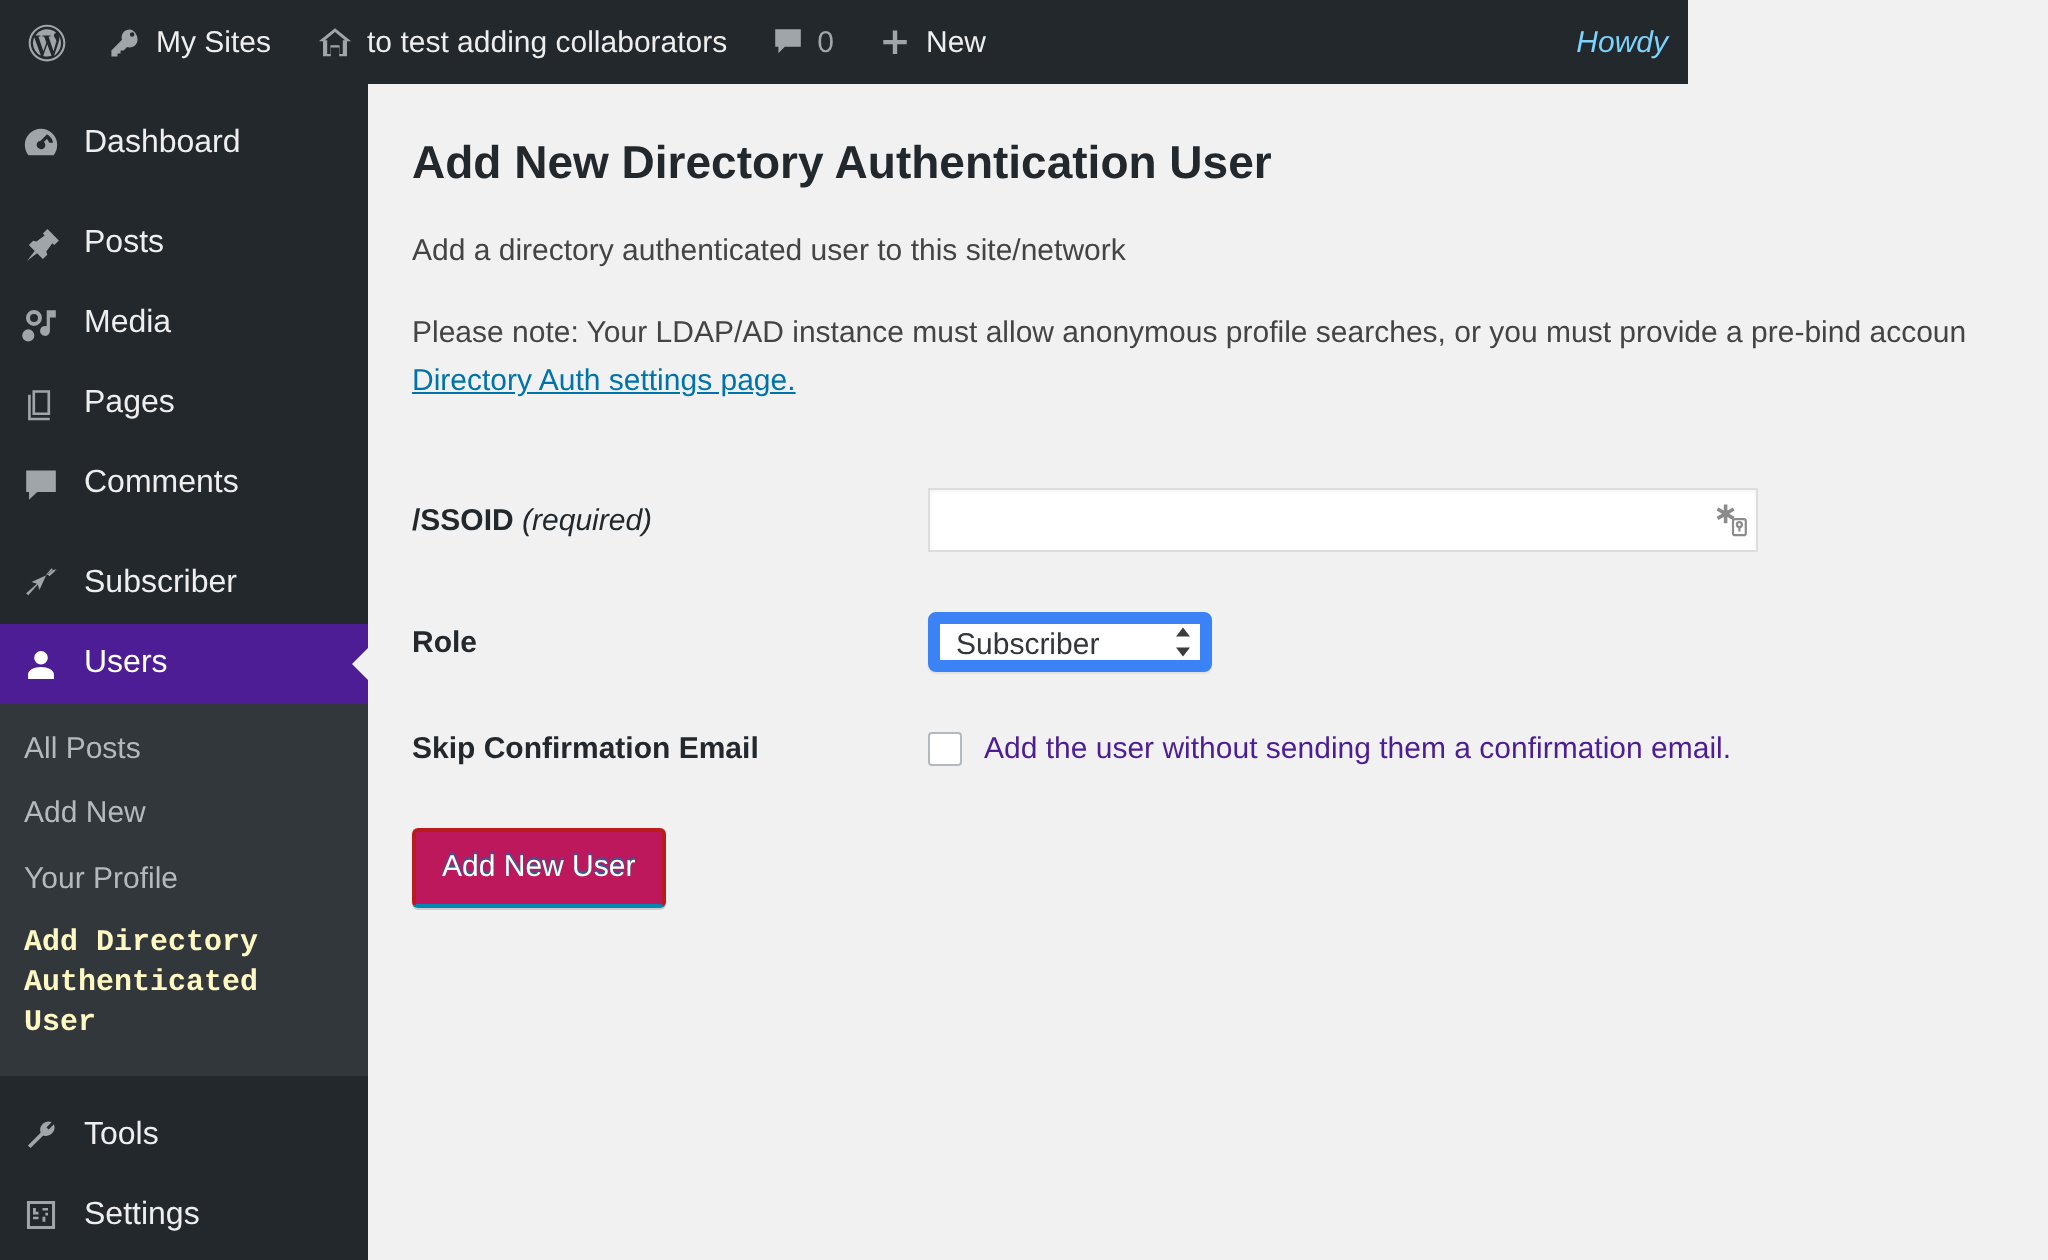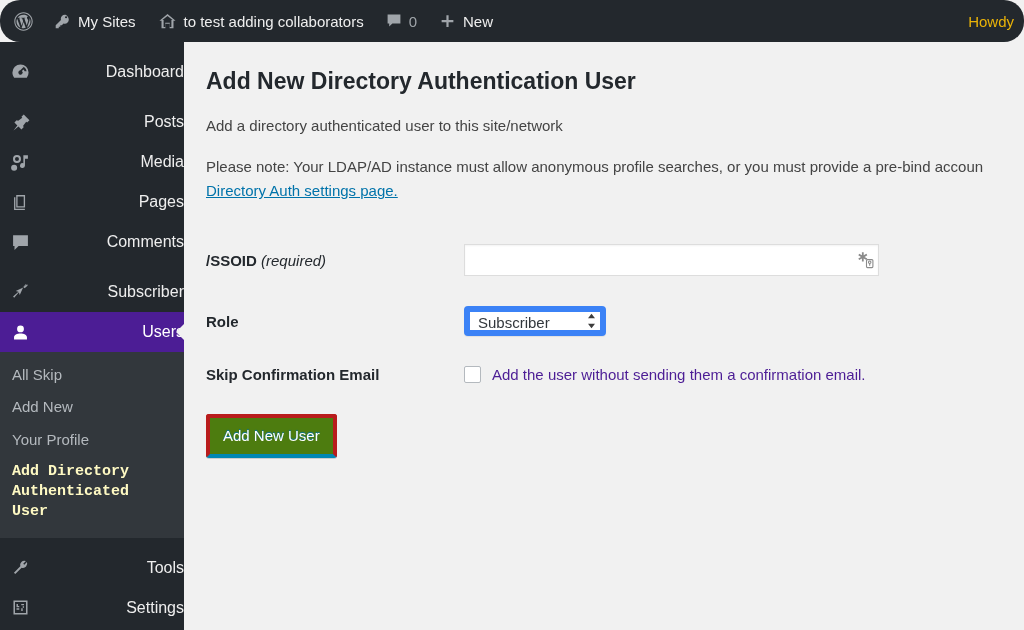--- a/index.html
+++ b/index.html
@@ -8,67 +8,65 @@
     width: 1024px; height: 630px;
     overflow: hidden;
     background: #f1f1f1;
     font-family: "Liberation Sans", sans-serif;
     -webkit-font-smoothing: antialiased;
   }
 
   
   #adminbar {
     position: absolute; top: 0; left: 0;
-    width: 1024px; height: 42px;
+    width: 844px; height: 42px;
     background: #23282d;
     color: #eee;
     display: flex;
     align-items: stretch;
     font-size: 15px;
     z-index: 30;
-    border-radius: 20px;
   }
   .ab-item {
     display: flex; align-items: center;
     gap: 7px;
     padding: 0 11px;
     color: #b4b9be;
     height: 42px;
     cursor: pointer;
     white-space: nowrap;
   }
   .ab-item .ab-label { color: #eeeeee; font-size: 15px; }
   .ab-item .count { color: #a0a5aa; font-size: 15px; }
   .ab-logo { padding: 0 9px 0 13px; }
   #ab-right {
     margin-left: auto;
     display: flex; align-items: center;
     padding-right: 10px;
   }
-  #ab-right .ab-label { color: #eab308; }
+  #ab-right .ab-label { color: #7dd3fc; font-style: italic; }
   .ico { display: inline-block; line-height: 0; }
   .ico svg { display: block; fill: #a0a5aa; }
 
   
   #adminmenu {
     position: absolute; top: 42px; left: 0;
     width: 184px; height: 588px;
     background: #23282d;
     z-index: 20;
   }
   .menu-row {
     position: relative;
     display: flex; align-items: center;
     gap: 12px;
     height: 40px;
     padding-left: 11px;
     color: #eeeeee;
     font-size: 16px;
     cursor: pointer;
-    justify-content: space-between;
   }
   .menu-row .ico svg { fill: #a0a5aa; }
   .menu-sep { height: 10px; }
   .menu-row.current {
     background: #4c1d95;
     color: #fff;
   }
   .menu-row.current .ico svg { fill: #fff; }
   .menu-row.current:after {
     content: "";
@@ -217,22 +215,22 @@
     cursor: pointer;
   }
   label.cb-label {
     font-size: 15px;
     color: #4c1d95;
     cursor: pointer;
   }
 
   p.submit { margin: 0; padding: 16px 0 0 0; }
   button.button-primary {
-    background: #4d7c0f;
-    border: 4px solid #b91c1c;
+    background: #be185d;
+    border: 2px solid #b91c1c;
     border-bottom-color: #0087b3;
     box-shadow: 0 1px 0 rgba(0,0,0,.15);
     color: #fff;
     font-size: 15px;
     font-family: "Liberation Sans", sans-serif;
     line-height: 1;
     padding: 10px 13px 11px;
     border-radius: 3px;
     cursor: pointer;
     text-shadow: 0 -1px 1px #0073aa;
@@ -358,21 +356,21 @@
     <span class="ico">
       <svg width="19" height="19" viewBox="0 0 20 20">
         <path d="M10 2.6a3.6 3.6 0 1 1 0 7.2 3.6 3.6 0 0 1 0-7.2zm0 8.4c3.6 0 6.8 1.7 6.8 3.8v2.6H3.2v-2.6c0-2.1 3.2-3.8 6.8-3.8z"></path>
       </svg>
     </span>
     <span>Users</span>
   </div>
 
   <div id="submenu">
     <div class="submenu-row">
-      <span>All Skip</span>
+      <span>All Posts</span>
     </div>
     <div class="submenu-row">
       <span>Add New</span>
     </div>
     <div class="submenu-row">
       <span>Your Profile</span>
     </div>
     <div class="submenu-row current">
       <span>Add Directory Authenticated User</span>
     </div>

